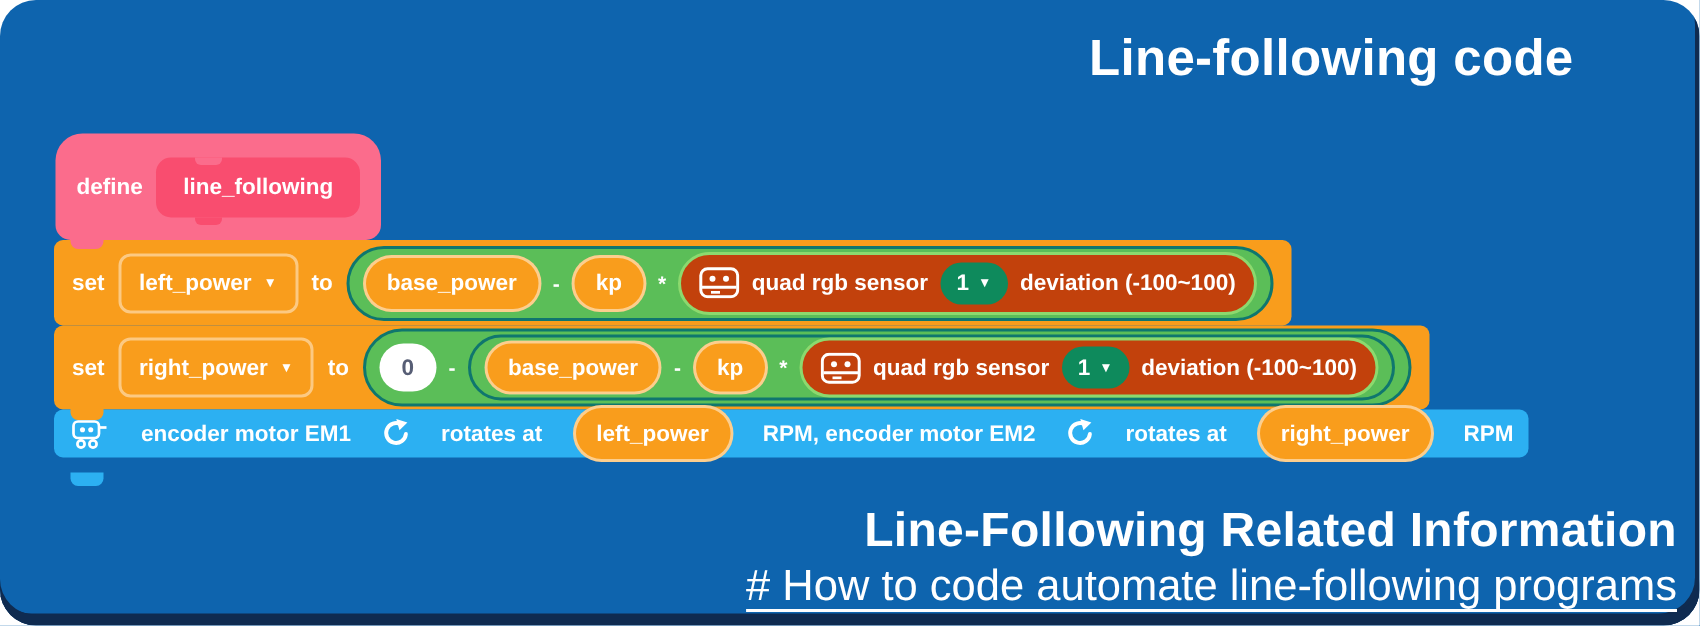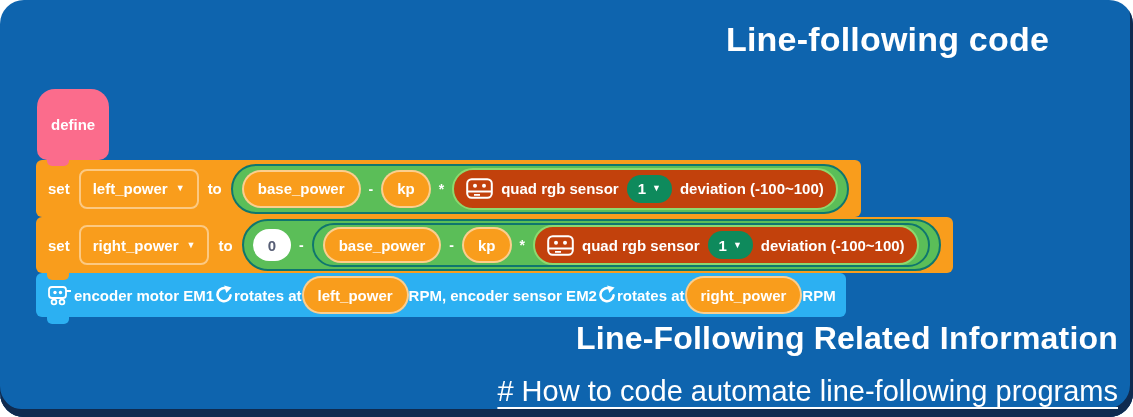--- a/index.html
+++ b/index.html
@@ -8,21 +8,21 @@
   .page-title{position:absolute;top:20px;right:84px;color:#fff;font-size:34px;font-weight:700;letter-spacing:.2px;}
   
   .brow{position:absolute;display:flex;align-items:center;gap:9px;color:#fff;font-size:15px;font-weight:700;white-space:nowrap;}
   .hat{left:37px;top:89px;height:71px;background:#FB6C8C;border-radius:18px 18px 10px 10px;padding:0 14px;}
   .proc-label{position:relative;background:#F94D6F;border-radius:10px;height:40px;display:flex;align-items:center;padding:0 18px;}
   .proc-notch-top{position:absolute;top:0;left:26px;width:18px;height:5px;background:#FB6C8C;border-radius:0 0 4px 4px;}
   .proc-tab-bottom{position:absolute;bottom:-5px;left:26px;width:18px;height:5px;background:#F94D6F;border-radius:0 0 4px 4px;}
   .orange-row{background:#F99D1C;border-radius:6px;padding:0 12px;height:57px;}
   .row1{left:36px;top:160px;}
   .row2{left:36px;top:217px;height:56px;}
-  .blue-row{left:36px;top:273px;height:44px;background:#2CB0F2;border-radius:6px;padding:0 10px;gap:0;}
+  .blue-row{left:36px;top:273px;height:32px;background:#2CB0F2;border-radius:6px;padding:0 10px;gap:20px;}
   .tab{position:absolute;width:22px;height:9px;border-radius:0 0 5px 5px;z-index:6;}
   .tab-pink{left:47px;top:157px;background:#FB6C8C;}
   .tab-orange{left:47px;top:271px;background:#F99D1C;}
   .tab-blue{left:47px;top:315px;background:#2CB0F2;z-index:0;}
   .field{display:flex;align-items:center;gap:8px;height:36px;border:2px solid rgba(255,255,255,.45);
          border-radius:8px;padding:0 12px;background:transparent;cursor:pointer;}
   .arrow{font-size:9px;line-height:1;}
   .green{display:flex;align-items:center;gap:8px;background:#5BBE58;border:2px solid #0f766e;border-radius:999px;padding:0 9px;height:46px;}
   .green.outer{height:48px;}
   .green.inner{height:40px;border-width:2px;}
@@ -30,32 +30,37 @@
   .oval.small{height:32px;}
   .oval-white{background:#fff;color:#575E75;border:none;height:32px;border-radius:999px;display:flex;align-items:center;padding:0 15px;}
   .teal{display:flex;align-items:center;gap:8px;background:#c2410c;border:2px solid #8CD96E;border-radius:999px;padding:0 12px;height:38px;}
   .teal.sm{height:36px;}
   .port{display:flex;align-items:center;gap:6px;background:#0E8A5C;border-radius:999px;height:28px;padding:0 11px;cursor:pointer;}
   .op{font-size:14px;}
   .icon{display:flex;align-items:center;}
   
   .footer{position:absolute;right:15px;bottom:9px;text-align:right;color:#fff;}
   .footer .heading{font-size:32px;font-weight:700;letter-spacing:.2px;}
-  .footer .link{display:inline-block;margin-top:18px;font-size:29px;font-weight:400;color:#fff;
+  .footer .link{display:inline-block;margin-top:3px;font-size:29px;font-weight:400;color:#fff;
                 text-decoration:underline;text-underline-offset:6px;text-decoration-thickness:2px;cursor:pointer;}
 </style>
 </head>
 <body>
 
 <div class="card">
 
   <div class="page-title">Line-following code</div>
 
   <div class="brow hat">
     <span>define</span>
+    <span class="proc-label">
+      <span class="proc-notch-top"></span>
+      <span>line_following</span>
+      <span class="proc-tab-bottom"></span>
+    </span>
   </div>
   <div class="tab tab-pink"></div>
 
   <div class="brow orange-row row1">
     <span>set</span>
     <span class="field">
       <span>left_power</span>
       <span class="arrow">▼</span>
     </span>
     <span>to</span>
@@ -152,21 +157,21 @@
     <span class="icon">
       <svg width="20" height="20" viewBox="0 0 20 20">
           <path d="M13.4,4.0 A6.6,6.6 0 1 0 16.6,10.3" fill="none" stroke="#fff" stroke-width="2.6" stroke-linecap="round"></path>
           <polygon points="10.2,0.4 17.6,2.6 12.3,7.9" fill="#fff"></polygon>
         </svg>
     </span>
     <span>rotates at</span>
     <span class="oval">
       <span>left_power</span>
     </span>
-    <span>RPM, encoder sensor EM2</span>
+    <span>RPM, encoder motor EM2</span>
     <span class="icon">
       <svg width="20" height="20" viewBox="0 0 20 20">
           <path d="M13.4,4.0 A6.6,6.6 0 1 0 16.6,10.3" fill="none" stroke="#fff" stroke-width="2.6" stroke-linecap="round"></path>
           <polygon points="10.2,0.4 17.6,2.6 12.3,7.9" fill="#fff"></polygon>
         </svg>
     </span>
     <span>rotates at</span>
     <span class="oval">
       <span>right_power</span>
     </span>

